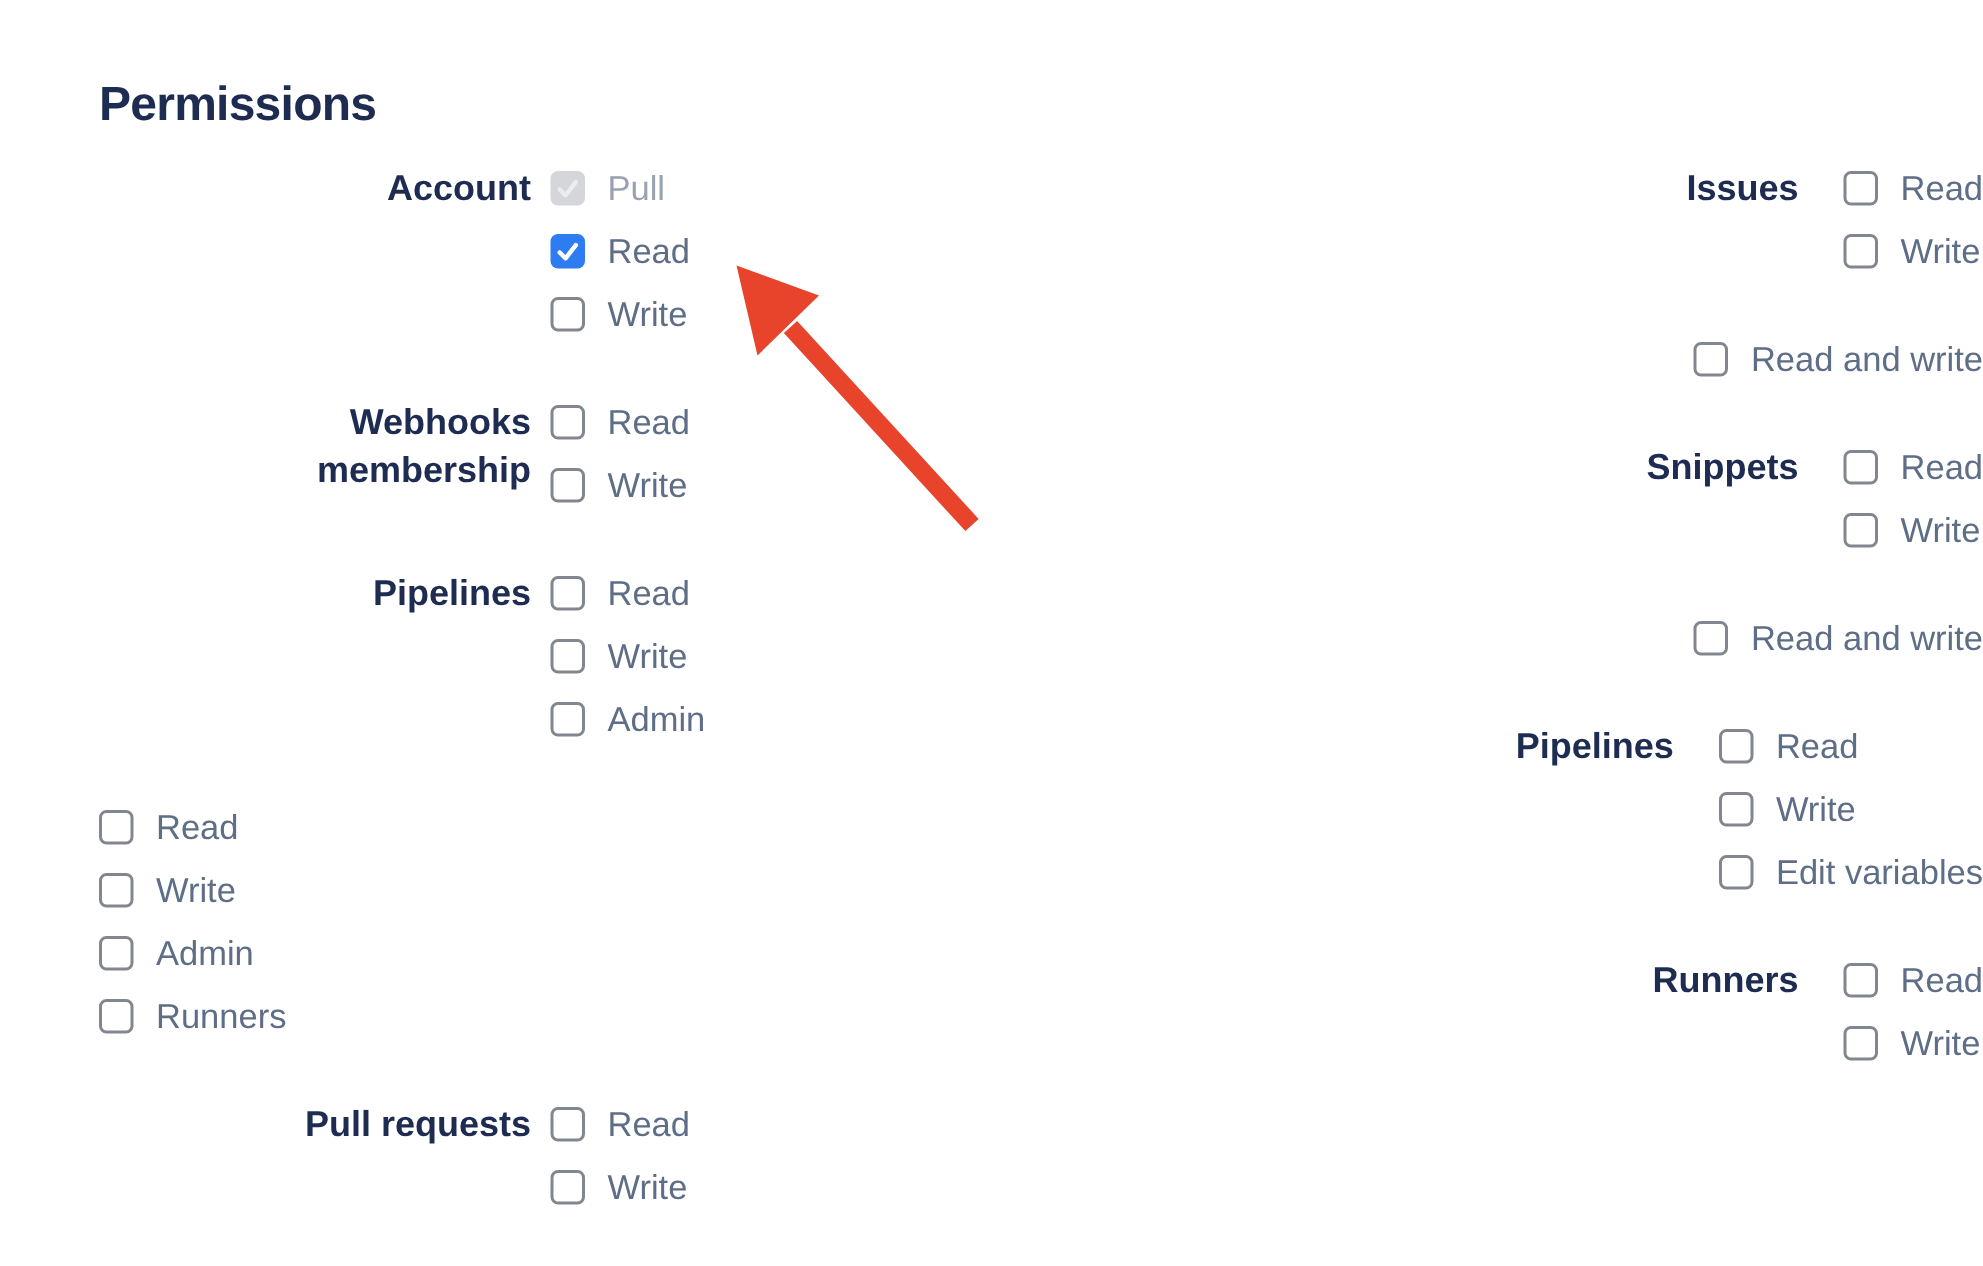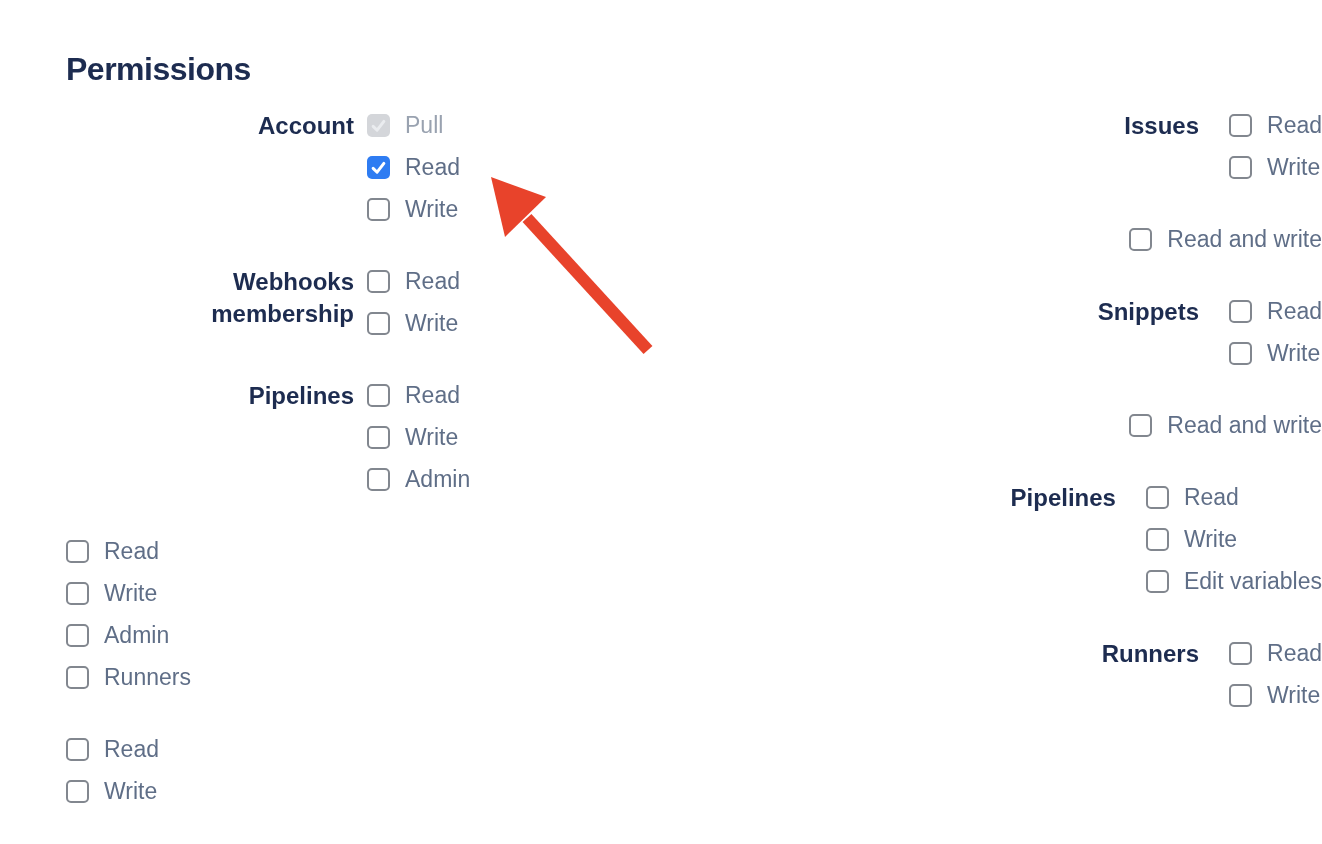--- a/index.html
+++ b/index.html
@@ -158,20 +158,21 @@
   </label>
             <label class="option">
     <span class="checkbox">
       
     </span>
     <span class="option-label">Runners</span>
   </label>
           </div>
   </div>
         <div class="group">
+    <div class="group-label">Pull requests</div>
     <div class="options">
             <label class="option">
     <span class="checkbox">
       
     </span>
     <span class="option-label">Read</span>
   </label>
             <label class="option">
     <span class="checkbox">
       

